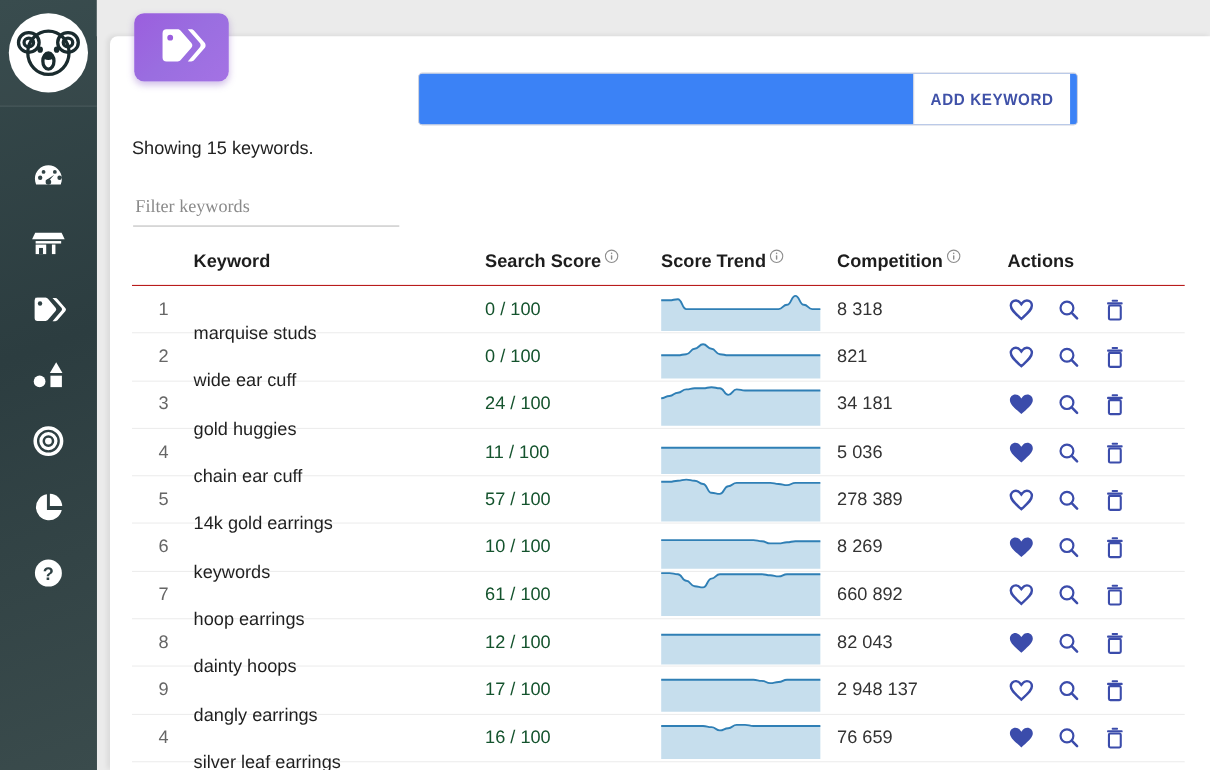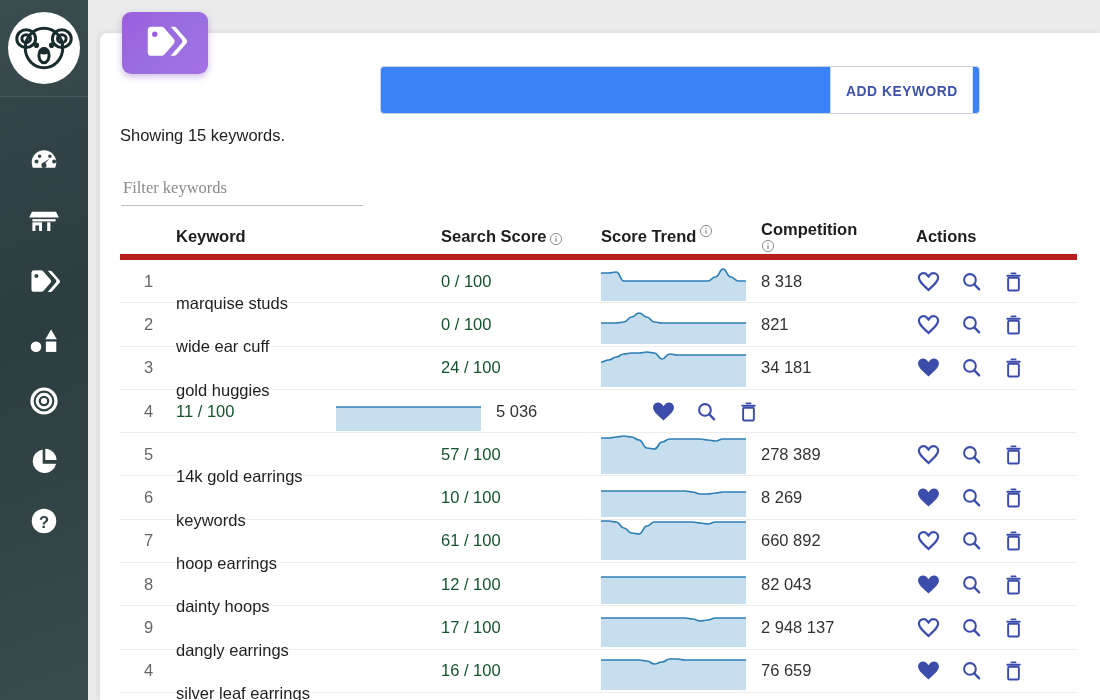--- a/index.html
+++ b/index.html
@@ -89,32 +89,32 @@
     width: 100%; border: 0; border-bottom: 1px solid #bcbcbc;
     outline: none; background: transparent;
     font-family: Liberation Serif, serif;
     font-size: 16.5px; color: #333; padding: 0 0 7px 2px;
   }
   .filter-input::placeholder { color: #8a8a8a; }
 
   
   .table { position: absolute; left: 120px; top: 218px; width: 957px; }
   .thead, .trow { display: flex; align-items: center; }
-  .thead { height: 42px; border-bottom: 6px solid #b91c1c; }
+  .thead { height: 42px; border-bottom: 1px solid #b91c1c; }
   .th {
     font-size: 16.5px; color: #1d1d1d; font-weight: 700;
     display: flex; align-items: flex-start; gap: 3px;
   }
   .info-ic { margin-top: -3px; }
 
   .c-num   { width: 56px; text-align: left; padding-left: 24px; }
   .c-kw    { width: 265px; }
-  .c-score { width: 160px; align-items: flex-end; }
+  .c-score { width: 160px; }
   .c-trend { width: 160px; }
-  .c-comp  { width: 155px; flex-direction: column; }
+  .c-comp  { width: 155px; }
   .c-act   { width: 160px; align-items: flex-end; }
 
   .trow { height: 43.3px; border-bottom: 1px solid #ededed; position: relative; }
   .cell { font-size: 16.5px; color: #14532d; }
   .cell.num { color: #666; }
   .cell.kw  { color: #1f1f1f; margin-top: 45px; }
   .cell.comp{ color: #333; }
 
   .spark { width: 145px; height: 43px; position: relative; display: block; }
   .spark svg { position: absolute; left: 0; bottom: -10px; display: block; }
@@ -389,20 +389,21 @@
                   <rect x="9" y="2.6" width="6" height="1.9" rx=".7" fill="#3b4cab"></rect>
                   <rect x="4.6" y="5" width="14.8" height="2" rx=".8" fill="#3b4cab"></rect>
                   <rect x="6.4" y="8.1" width="11.2" height="13.3" rx="1.3" fill="none" stroke="#3b4cab" stroke-width="2"></rect>
                 </svg>
               </span>
      </div>
           </div>
    </div>
         <div class="trow">
      <div class="cell num c-num">4</div>
+     <div class="cell kw c-kw">chain ear cuff</div>
      <div class="cell c-score">11 / 100</div>
      <div class="c-trend">
             <span class="spark">
               <svg width="145" height="58" viewBox="0 0 145 58">
                 <path d="M 0 22 C 3.8157894736842106 22 3.8157894736842106 22 7.631578947368421 22 C 11.447368421052632 22 11.447368421052632 22 15.263157894736842 22 C 19.078947368421055 22 19.078947368421055 22 22.894736842105264 22 C 26.710526315789473 22 26.710526315789473 22 30.526315789473685 22 C 34.3421052631579 22 34.3421052631579 22 38.15789473684211 22 C 41.973684210526315 22 41.973684210526315 22 45.78947368421053 22 C 49.60526315789474 22 49.60526315789474 22 53.421052631578945 22 C 57.23684210526316 22 57.23684210526316 22 61.05263157894737 22 C 64.86842105263159 22 64.86842105263159 22 68.6842105263158 22 C 72.5 22 72.5 22 76.31578947368422 22 C 80.13157894736842 22 80.13157894736842 22 83.94736842105263 22 C 87.76315789473685 22 87.76315789473685 22 91.57894736842105 22 C 95.39473684210526 22 95.39473684210526 22 99.21052631578948 22 C 103.02631578947368 22 103.02631578947368 22 106.84210526315789 22 C 110.65789473684211 22 110.65789473684211 22 114.47368421052632 22 C 118.28947368421052 22 118.28947368421052 22 122.10526315789474 22 C 125.92105263157895 22 125.92105263157895 22 129.73684210526315 22 C 133.55263157894737 22 133.55263157894737 22 137.3684210526316 22 C 141.18421052631578 22 141.18421052631578 22 145 22 L 145 46 L 0 46 Z" fill="#c3dcec" opacity=".95"></path>
                 <path d="M 0 22 C 3.8157894736842106 22 3.8157894736842106 22 7.631578947368421 22 C 11.447368421052632 22 11.447368421052632 22 15.263157894736842 22 C 19.078947368421055 22 19.078947368421055 22 22.894736842105264 22 C 26.710526315789473 22 26.710526315789473 22 30.526315789473685 22 C 34.3421052631579 22 34.3421052631579 22 38.15789473684211 22 C 41.973684210526315 22 41.973684210526315 22 45.78947368421053 22 C 49.60526315789474 22 49.60526315789474 22 53.421052631578945 22 C 57.23684210526316 22 57.23684210526316 22 61.05263157894737 22 C 64.86842105263159 22 64.86842105263159 22 68.6842105263158 22 C 72.5 22 72.5 22 76.31578947368422 22 C 80.13157894736842 22 80.13157894736842 22 83.94736842105263 22 C 87.76315789473685 22 87.76315789473685 22 91.57894736842105 22 C 95.39473684210526 22 95.39473684210526 22 99.21052631578948 22 C 103.02631578947368 22 103.02631578947368 22 106.84210526315789 22 C 110.65789473684211 22 110.65789473684211 22 114.47368421052632 22 C 118.28947368421052 22 118.28947368421052 22 122.10526315789474 22 C 125.92105263157895 22 125.92105263157895 22 129.73684210526315 22 C 133.55263157894737 22 133.55263157894737 22 137.3684210526316 22 C 141.18421052631578 22 141.18421052631578 22 145 22" fill="none" stroke="#2f7fb5" stroke-width="1.7" stroke-linejoin="round"></path>
               </svg>
             </span>
           </div>
      <div class="cell comp c-comp">5 036</div>

